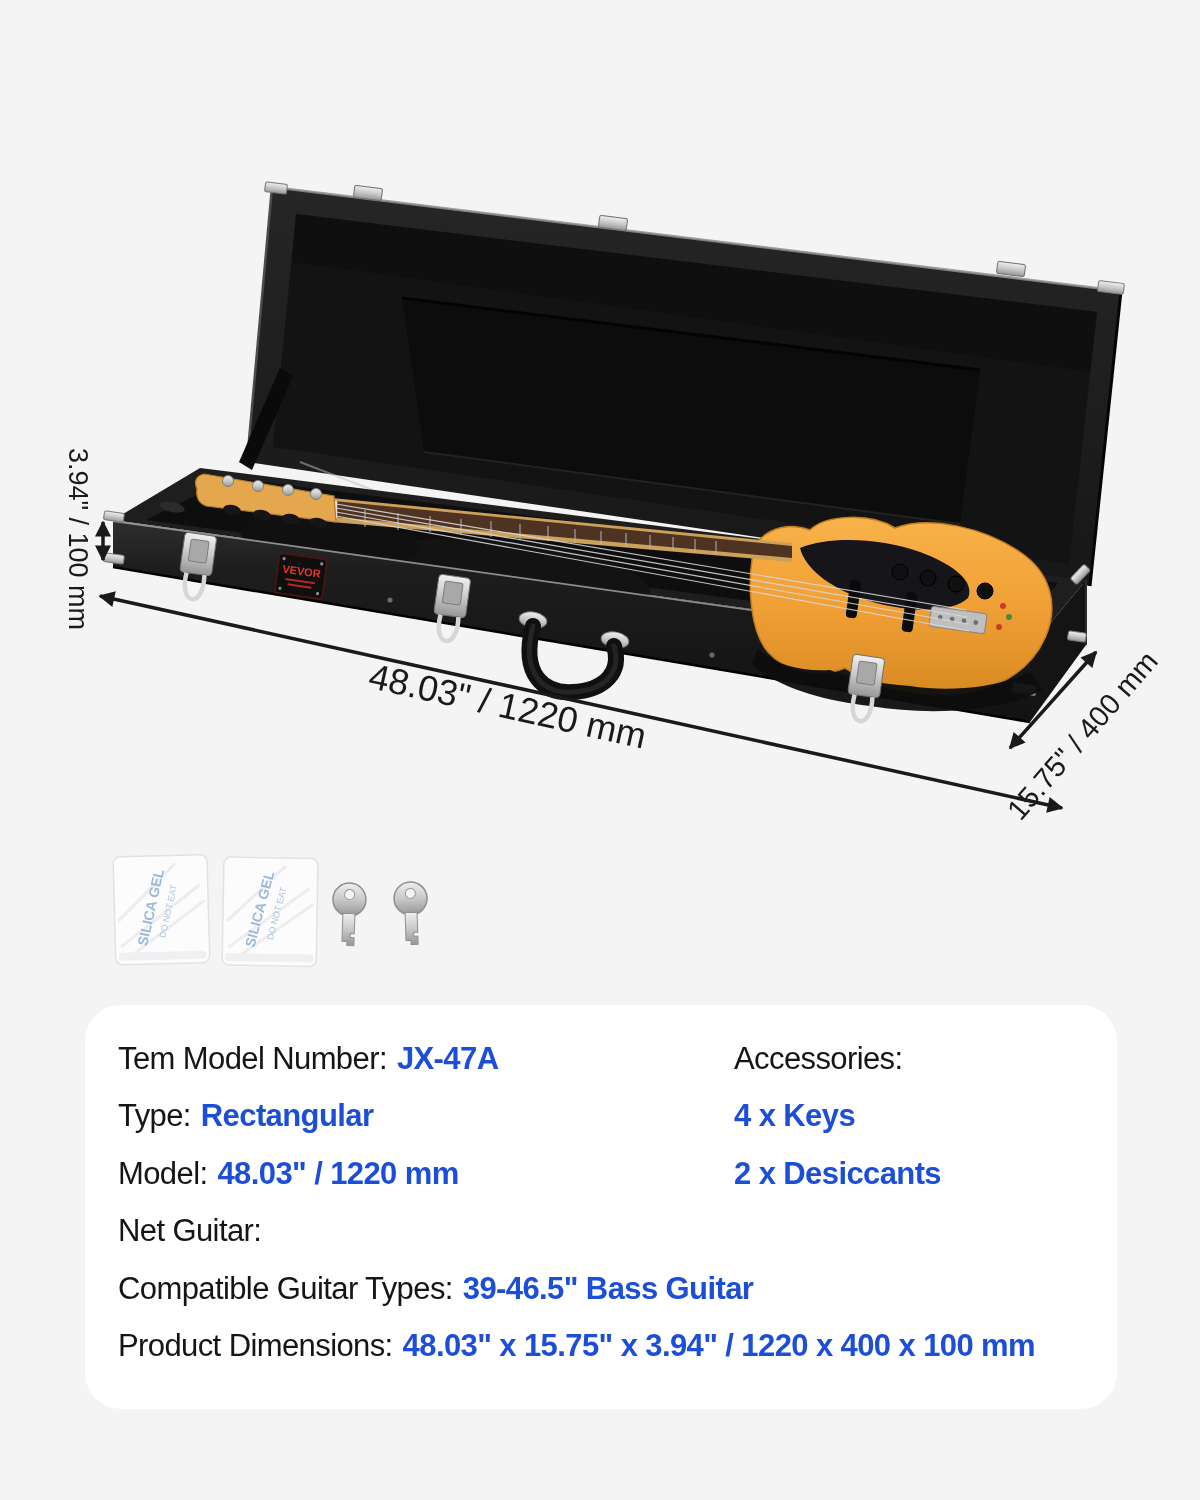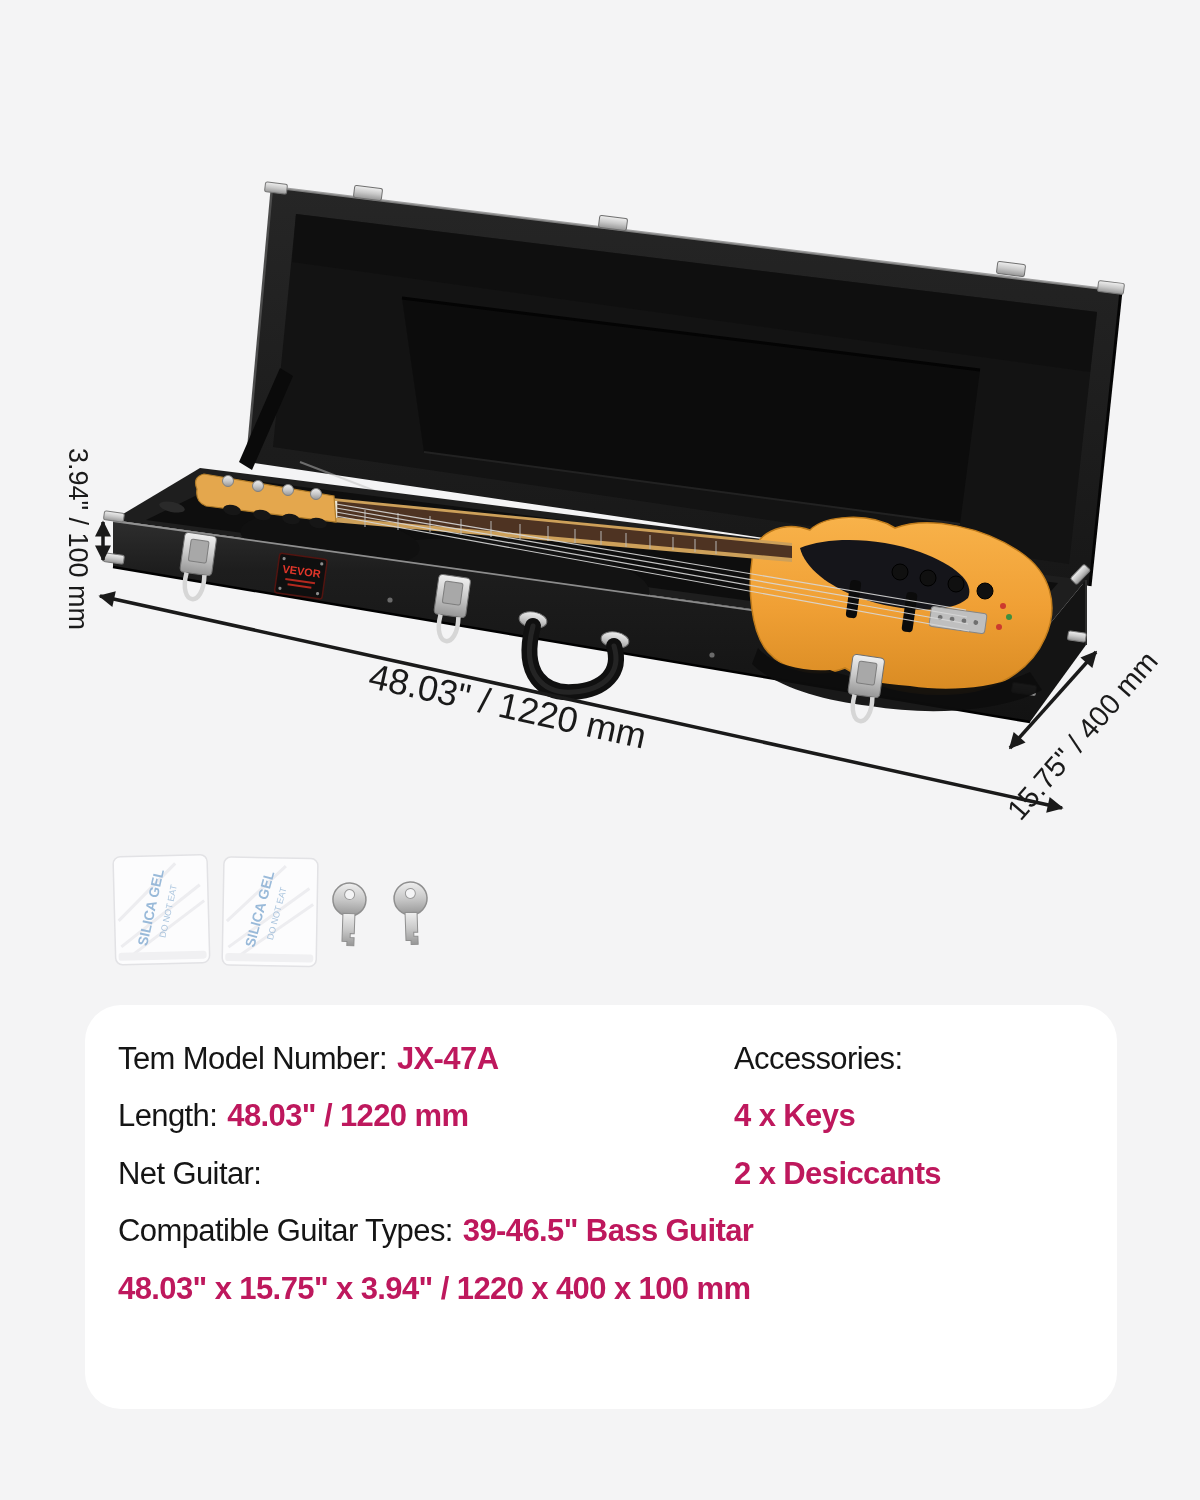--- a/index.html
+++ b/index.html
@@ -15,21 +15,21 @@
     background:#ffffff;border-radius:36px;
   }
   .spec-col{position:absolute;top:25px;}
   .spec-col.left{left:33px;}
   .spec-col.right{left:649px;}
   .spec-row{
     height:57.5px;display:flex;align-items:center;
     font-size:31px;letter-spacing:-0.6px;white-space:nowrap;
   }
   .spec-row .lbl{color:#151515;font-weight:400;margin-right:10px;}
-  .spec-row .val{color:#be185d;font-weight:700;}
+  .spec-row .val{color:#1d4ed8;font-weight:700;}
   text{font-family:"Liberation Sans", sans-serif;}
 </style>
 </head>
 <body>
 
 <svg id="illustration" width="1200" height="1000" viewBox="0 0 1200 1000">
   <defs>
     <linearGradient id="gFront" x1="0" y1="0" x2="0" y2="1">
       <stop offset="0" stop-color="#2e2e2e"></stop>
         <stop offset="0.25" stop-color="#1d1d1d"></stop>
@@ -257,31 +257,36 @@
   </g>
 </svg>
 
 <section class="spec-panel">
   <div class="spec-col left">
     <div class="spec-row">
       <span class="lbl">Tem Model Number:</span>
       <span class="val">JX-47A</span>
     </div>
     <div class="spec-row">
-      <span class="lbl">Length:</span>
+      <span class="lbl">Type:</span>
+      <span class="val">Rectangular</span>
+    </div>
+    <div class="spec-row">
+      <span class="lbl">Model:</span>
       <span class="val">48.03" / 1220 mm</span>
     </div>
     <div class="spec-row">
       <span class="lbl">Net Guitar:</span>
     </div>
     <div class="spec-row">
       <span class="lbl">Compatible Guitar Types:</span>
       <span class="val">39-46.5" Bass Guitar</span>
     </div>
     <div class="spec-row">
+      <span class="lbl">Product Dimensions:</span>
       <span class="val">48.03" x 15.75" x 3.94" / 1220 x 400 x 100 mm</span>
     </div>
   </div>
   <div class="spec-col right">
     <div class="spec-row">
       <span class="lbl">Accessories:</span>
     </div>
     <div class="spec-row">
       <span class="val">4 x Keys</span>
     </div>

